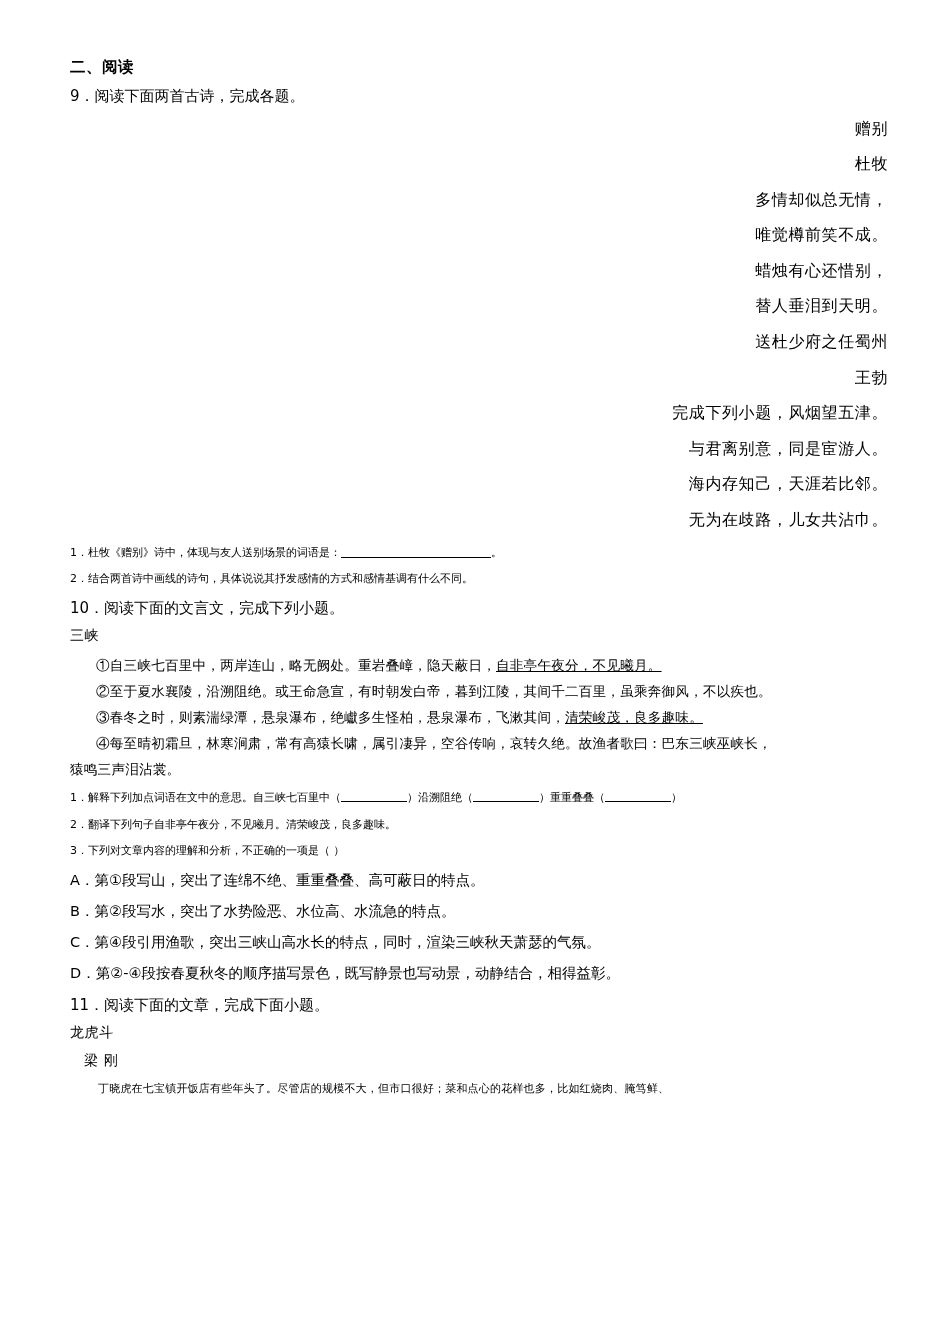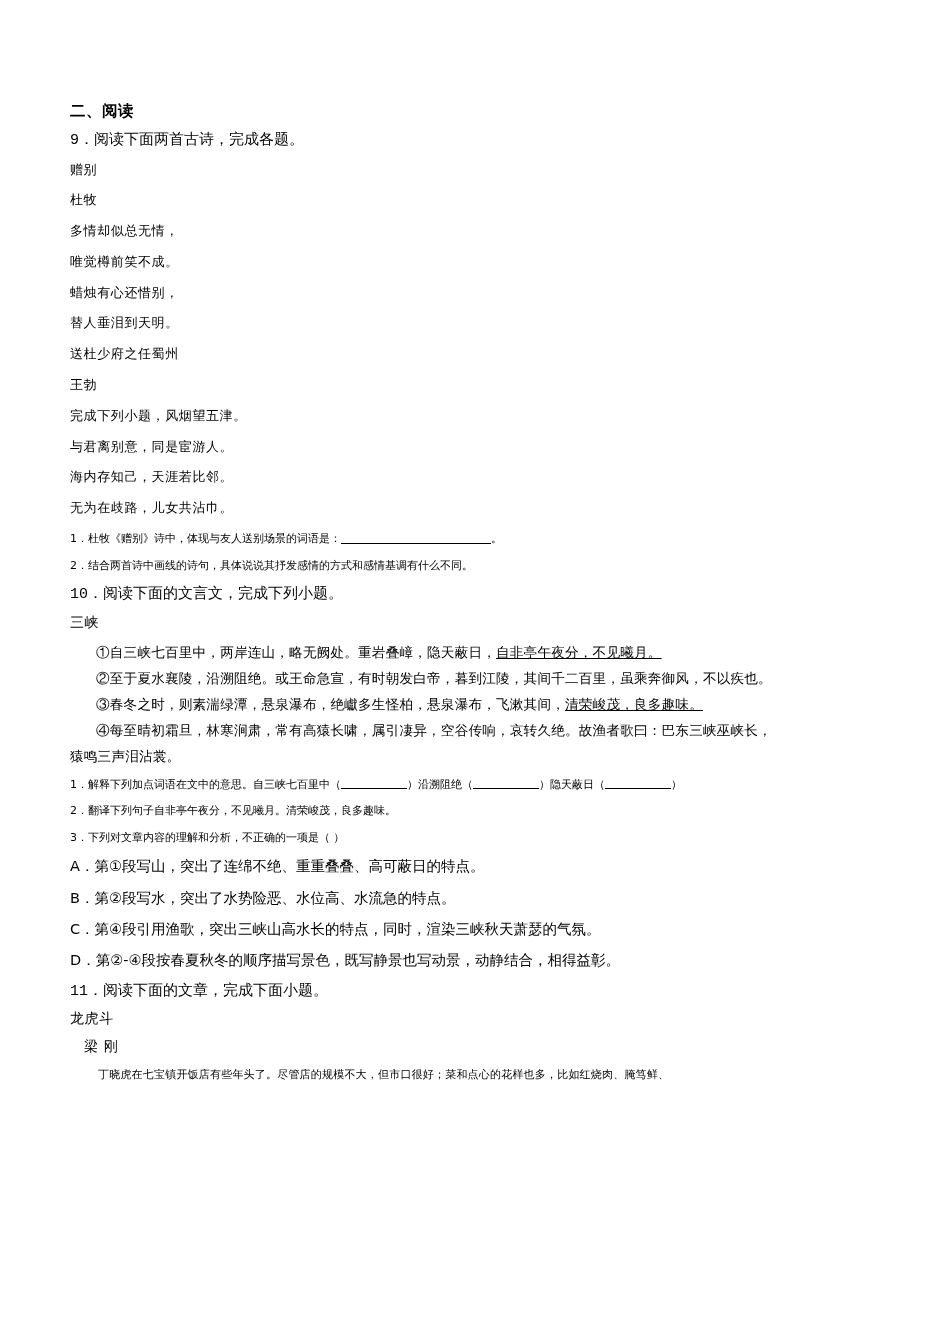--- a/index.html
+++ b/index.html
@@ -13,41 +13,41 @@
     font-family: "DejaVu Sans", "Liberation Sans", sans-serif;
     color: #000;
     position: relative;
     overflow: hidden;
   }
   .page {
     position: relative;
     width: 950px;
     height: 1344px;
     box-sizing: border-box;
-    padding: 100px 62px 0 70px;
+    padding: 56px 62px 0 70px;
   }
   .section-title {
     font-size: 15.5px;
     font-weight: bold;
     line-height: 1.5;
     margin: 0 0 6px 0;
     letter-spacing: 0.5px;
   }
   .q-line {
     font-size: 15px;
     line-height: 1.55;
     margin: 0 0 7px 0;
-    font-family: Liberation Mono, monospace;
   }
   .poem-line {
-    font-size: 13px;
+    font-size: 16px;
     line-height: 1.6;
     margin: 0 0 10px 0;
     font-family: "DejaVu Serif", "Liberation Serif", serif;
     letter-spacing: 0.6px;
+    text-align: right;
   }
   .poem-wrap {
     margin-bottom: 10px;
   }
   .sub-q {
     font-size: 11px;
     line-height: 1.6;
     margin: 0 0 9px 0;
   }
   .blank-long {
@@ -160,21 +160,21 @@
 
   <div class="cls-para">
     <span>④每至晴初霜旦，林寒涧肃，常有高猿长啸，属引凄异，空谷传响，哀转久绝。故渔者歌曰：巴东三峡巫峡长，</span>
   </div>
 
   <div class="cls-para cont">猿鸣三声泪沾裳。</div>
 
   <div class="spacer-sm"></div>
 
   <div class="sub-q">
-    <span>1．解释下列加点词语在文中的意思。自三峡七百里中（</span><span class="blank-paren"></span><span>）沿溯阻绝（</span><span class="blank-paren"></span><span>）隐天蔽日（</span><span class="blank-paren"></span><span>）</span>
+    <span>1．解释下列加点词语在文中的意思。自三峡七百里中（</span><span class="blank-paren"></span><span>）沿溯阻绝（</span><span class="blank-paren"></span><span>）重重叠叠（</span><span class="blank-paren"></span><span>）</span>
   </div>
 
   <div class="sub-q">2．翻译下列句子自非亭午夜分，不见曦月。清荣峻茂，良多趣味。</div>
 
   <div class="sub-q">3．下列对文章内容的理解和分析，不正确的一项是（        ）</div>
 
   <div class="opt">A．第①段写山，突出了连绵不绝、重重叠叠、高可蔽日的特点。</div>
   <div class="opt">B．第②段写水，突出了水势险恶、水位高、水流急的特点。</div>
   <div class="opt">C．第④段引用渔歌，突出三峡山高水长的特点，同时，渲染三峡秋天萧瑟的气氛。</div>
   <div class="opt">D．第②-④段按春夏秋冬的顺序描写景色，既写静景也写动景，动静结合，相得益彰。</div>

